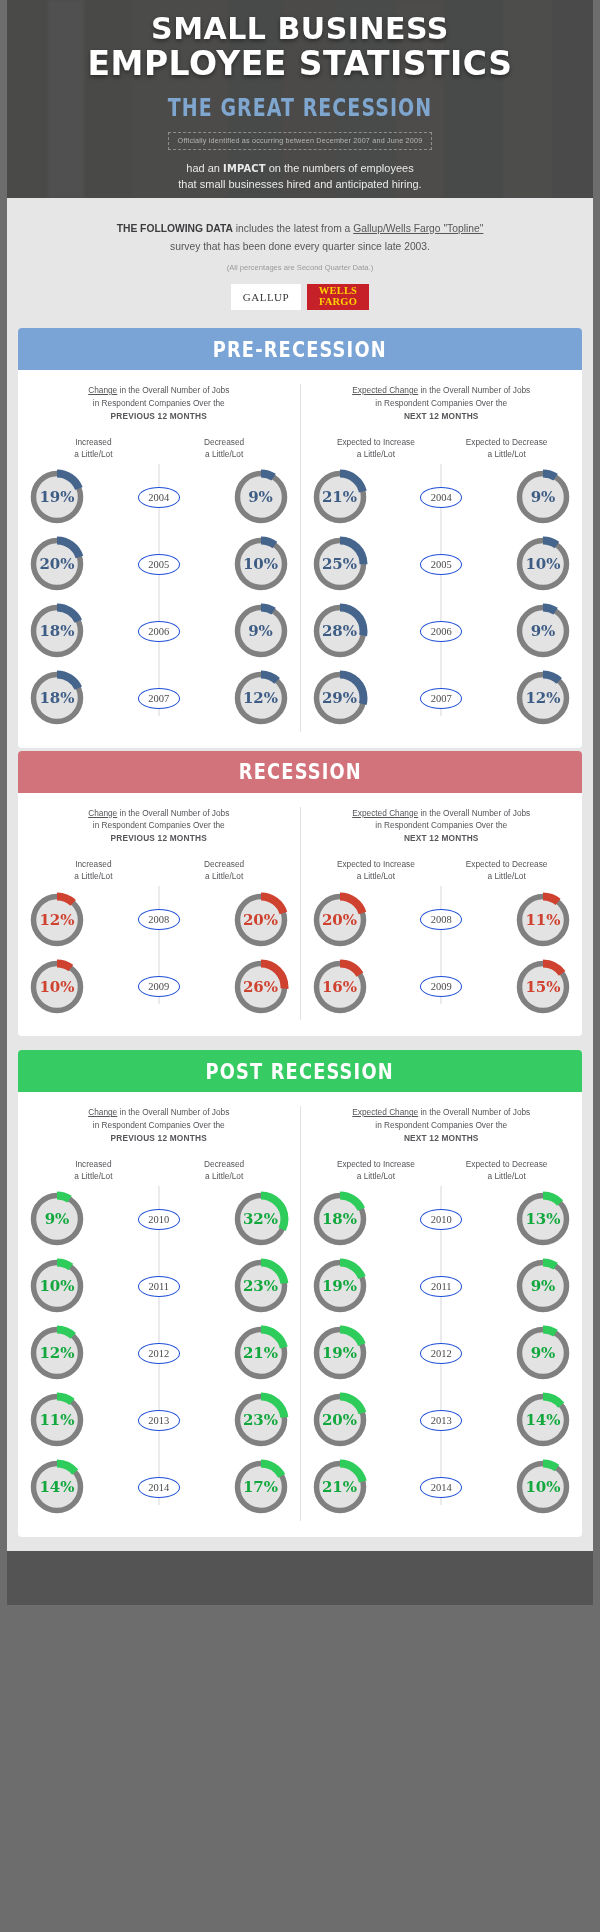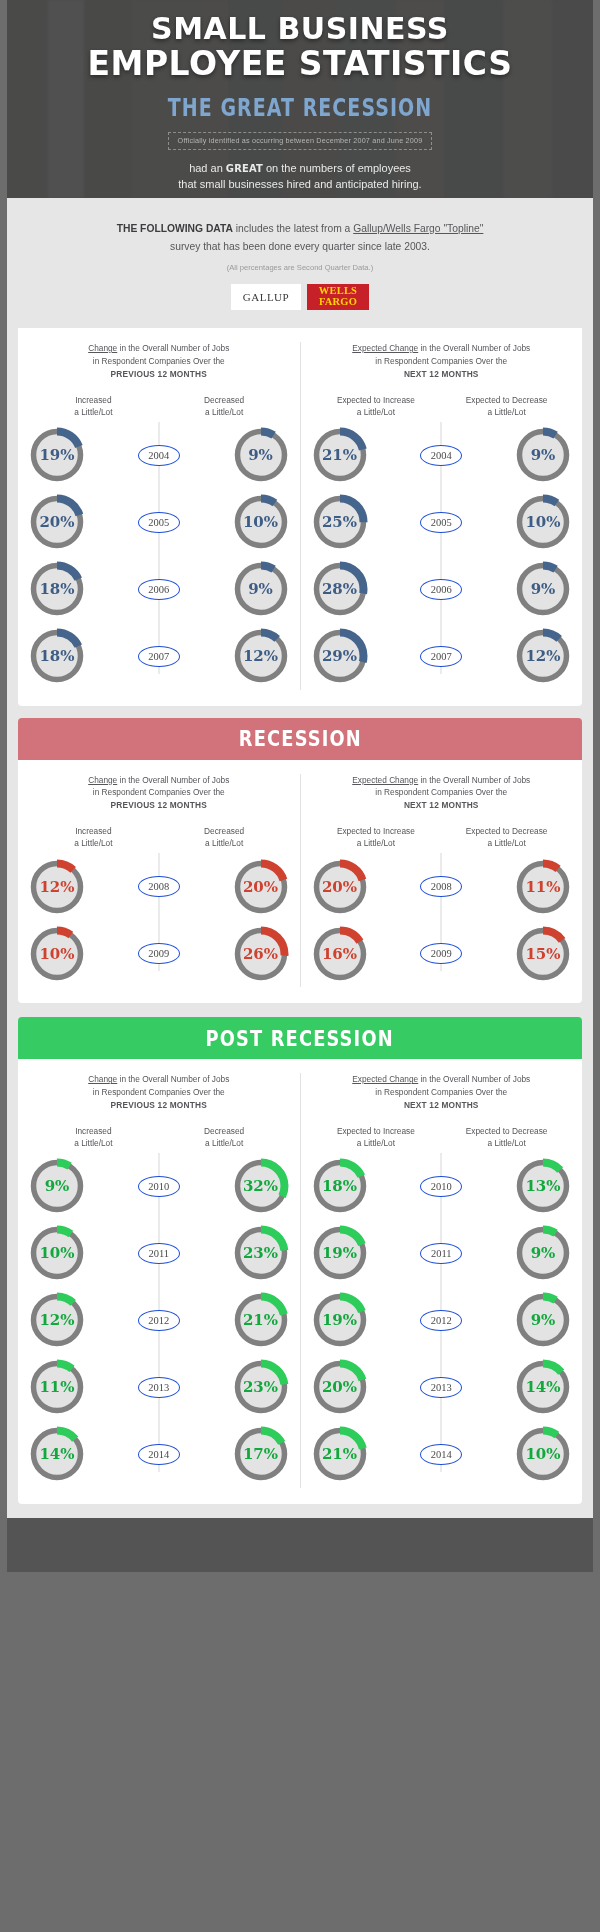--- a/index.html
+++ b/index.html
@@ -172,21 +172,21 @@
 
   <div class="hero">
     <div class="hero-photo"></div>
     <div class="hero-veil"></div>
     <div class="hero-inner">
       <div class="t1">SMALL BUSINESS</div>
       <div class="t2">EMPLOYEE STATISTICS</div>
       <div class="t3">THE GREAT RECESSION</div>
       <div class="hero-note">Officially identified as occurring between December 2007 and June 2009</div>
       <div class="hero-sub">
-        <span>had an </span><b>GREAT</b><span> on the numbers of employees</span><br>
+        <span>had an </span><b>IMPACT</b><span> on the numbers of employees</span><br>
         <span>that small businesses hired and anticipated hiring.</span>
       </div>
     </div>
   </div>
 
   <div class="intro">
     <div class="intro-line">
       <b>THE FOLLOWING DATA</b><span> includes the latest from a </span><u>Gallup/Wells Fargo "Topline"</u>
     </div>
     <div class="intro-line">survey that has been done every quarter since late 2003.</div>
@@ -195,20 +195,23 @@
       <div class="logo-gallup">GALLUP</div>
       <div class="logo-wf">
         <span>WELLS</span>
         <span>FARGO</span>
       </div>
     </div>
   </div>
 
   <div id="sections-host">
       <div class="section" style="padding-top:0px">
+    <div class="band" style="background:#7aa4d6">
+      <div class="band-title">PRE-RECESSION</div>
+    </div>
     <div class="panel">
       <div class="half">
     <div class="half-head">
     <u>Change</u><span> in the Overall Number of Jobs</span><br>
     <span>in Respondent Companies Over the</span><br>
     <span class="strong">PREVIOUS 12 MONTHS</span>
   </div>
     <div class="col-labels">
     <div>Increased<br>a Little/Lot</div>
     <div>Decreased<br>a Little/Lot</div>
@@ -394,21 +397,21 @@
       <circle cx="29" cy="29" r="23.5" fill="none" stroke="#808080" stroke-width="5.5"></circle>
       <circle cx="29" cy="29" r="23.5" fill="none" stroke="#46658c" stroke-width="8" stroke-dasharray="17.718582566246432 147.6548547187203" stroke-linecap="butt" transform="rotate(-90 29 29)"></circle>
     </svg>
     <div class="val" style="color:#3e5d85">12%</div>
   </div>
     </div>
     </div>
   </div>
     </div>
   </div>
-      <div class="section" style="padding-top:12px">
+      <div class="section" style="padding-top:3px">
     <div class="band" style="background:#d2737b">
       <div class="band-title">RECESSION</div>
     </div>
     <div class="panel">
       <div class="half">
     <div class="half-head">
     <u>Change</u><span> in the Overall Number of Jobs</span><br>
     <span>in Respondent Companies Over the</span><br>
     <span class="strong">PREVIOUS 12 MONTHS</span>
   </div>

